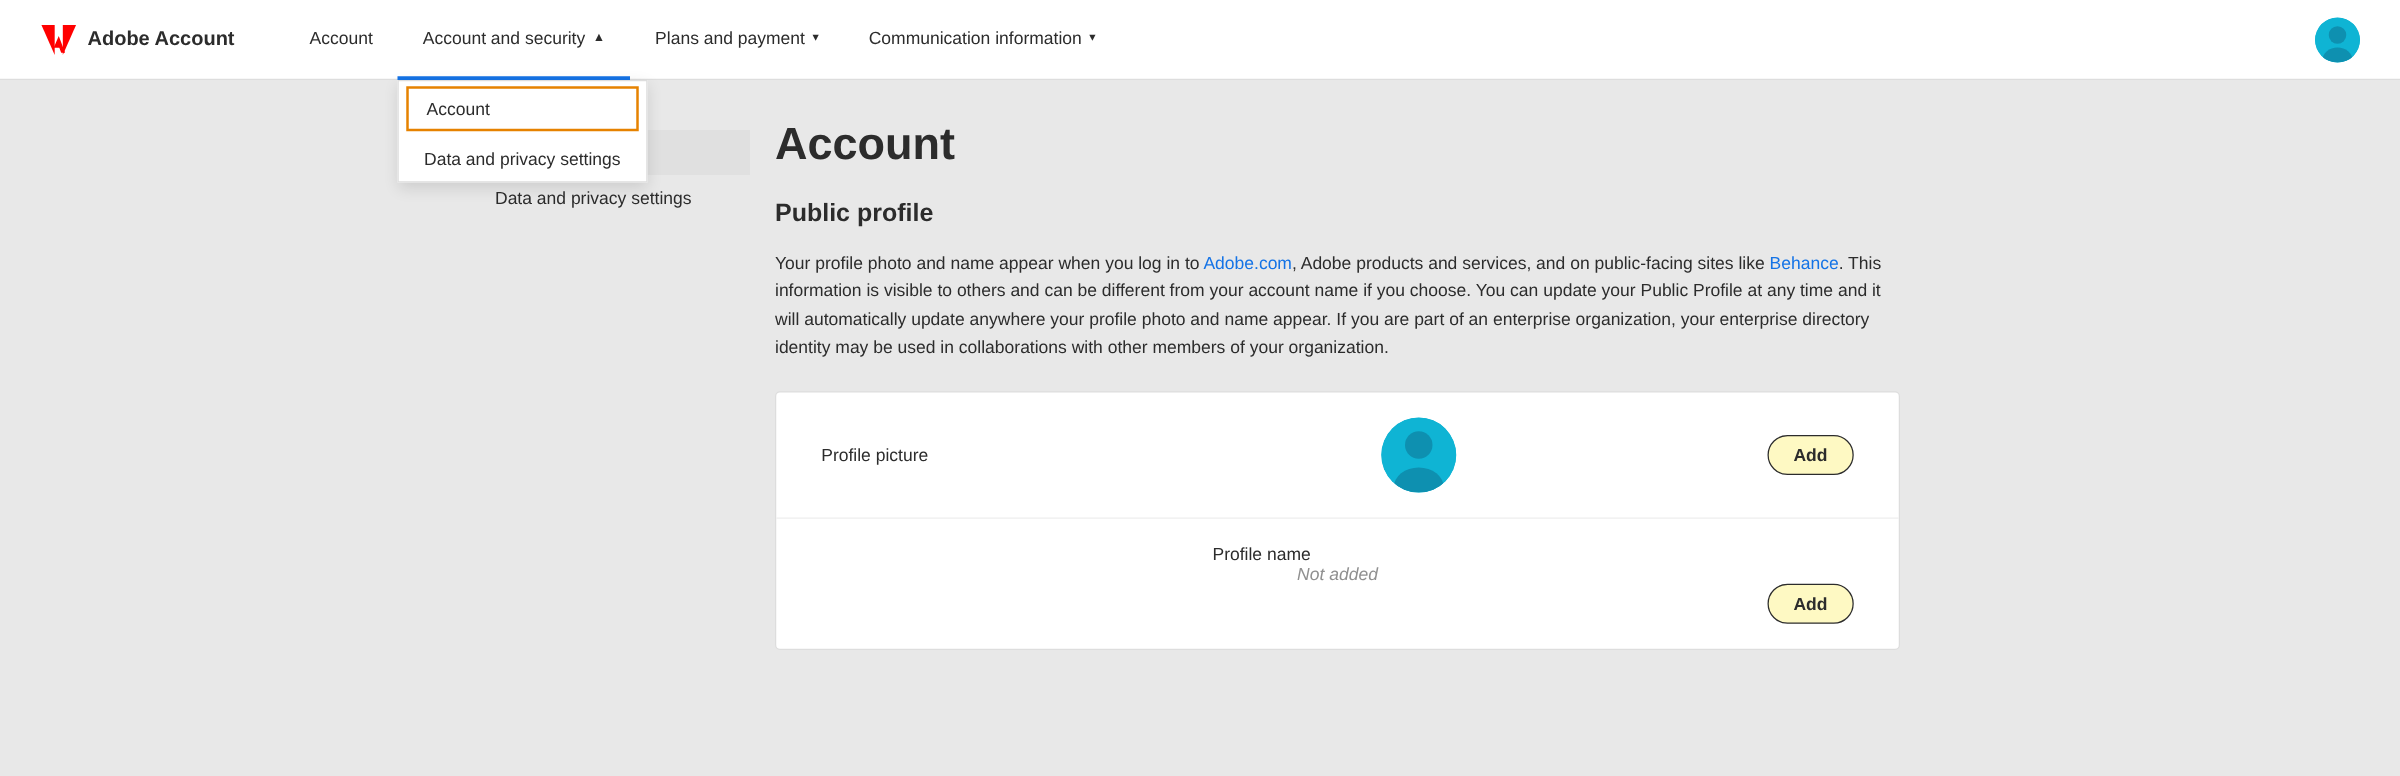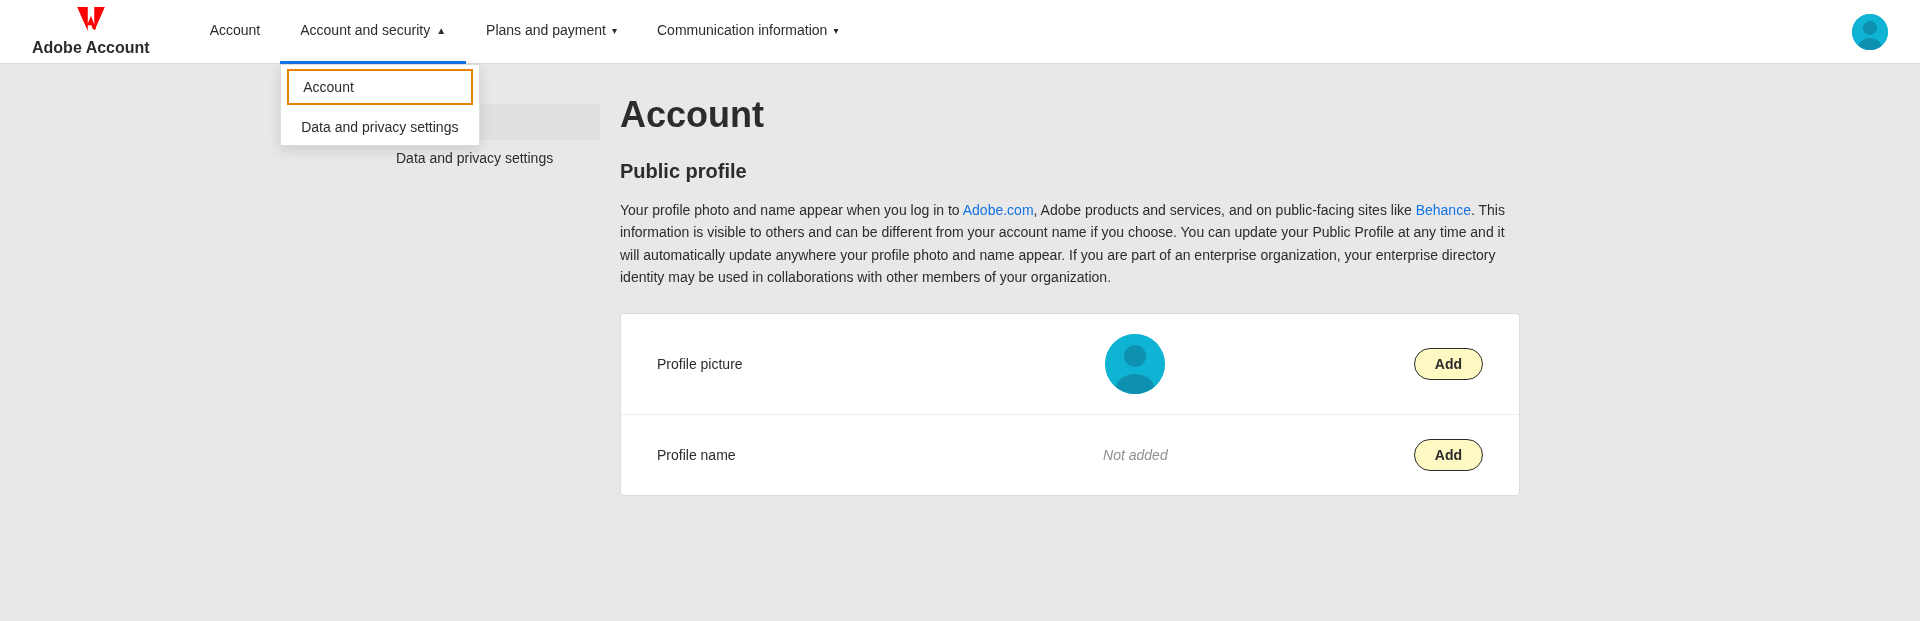--- a/index.html
+++ b/index.html
@@ -22,21 +22,20 @@
       padding: 0 32px;
       position: relative;
       z-index: 100;
     }
     .header-logo {
       display: flex;
       align-items: center;
       gap: 8px;
       margin-right: 40px;
       text-decoration: none;
-      flex-direction: column;
     }
     .adobe-icon {
       width: 30px;
       height: 24px;
     }
     .logo-text {
       font-size: 16px;
       font-weight: 700;
       color: #2c2c2c;
     }
@@ -171,20 +170,21 @@
     }
     .profile-row {
       display: flex;
       align-items: center;
       padding: 20px 36px;
       border-bottom: 1px solid #eee;
       min-height: 80px;
     }
     .profile-row:last-child {
       border-bottom: none;
+      flex-direction: column;
     }
     .profile-row-label {
       width: 200px;
       font-size: 14px;
       color: #2c2c2c;
       flex-shrink: 0;
     }
     .profile-row-value {
       flex: 1;
       display: flex;

